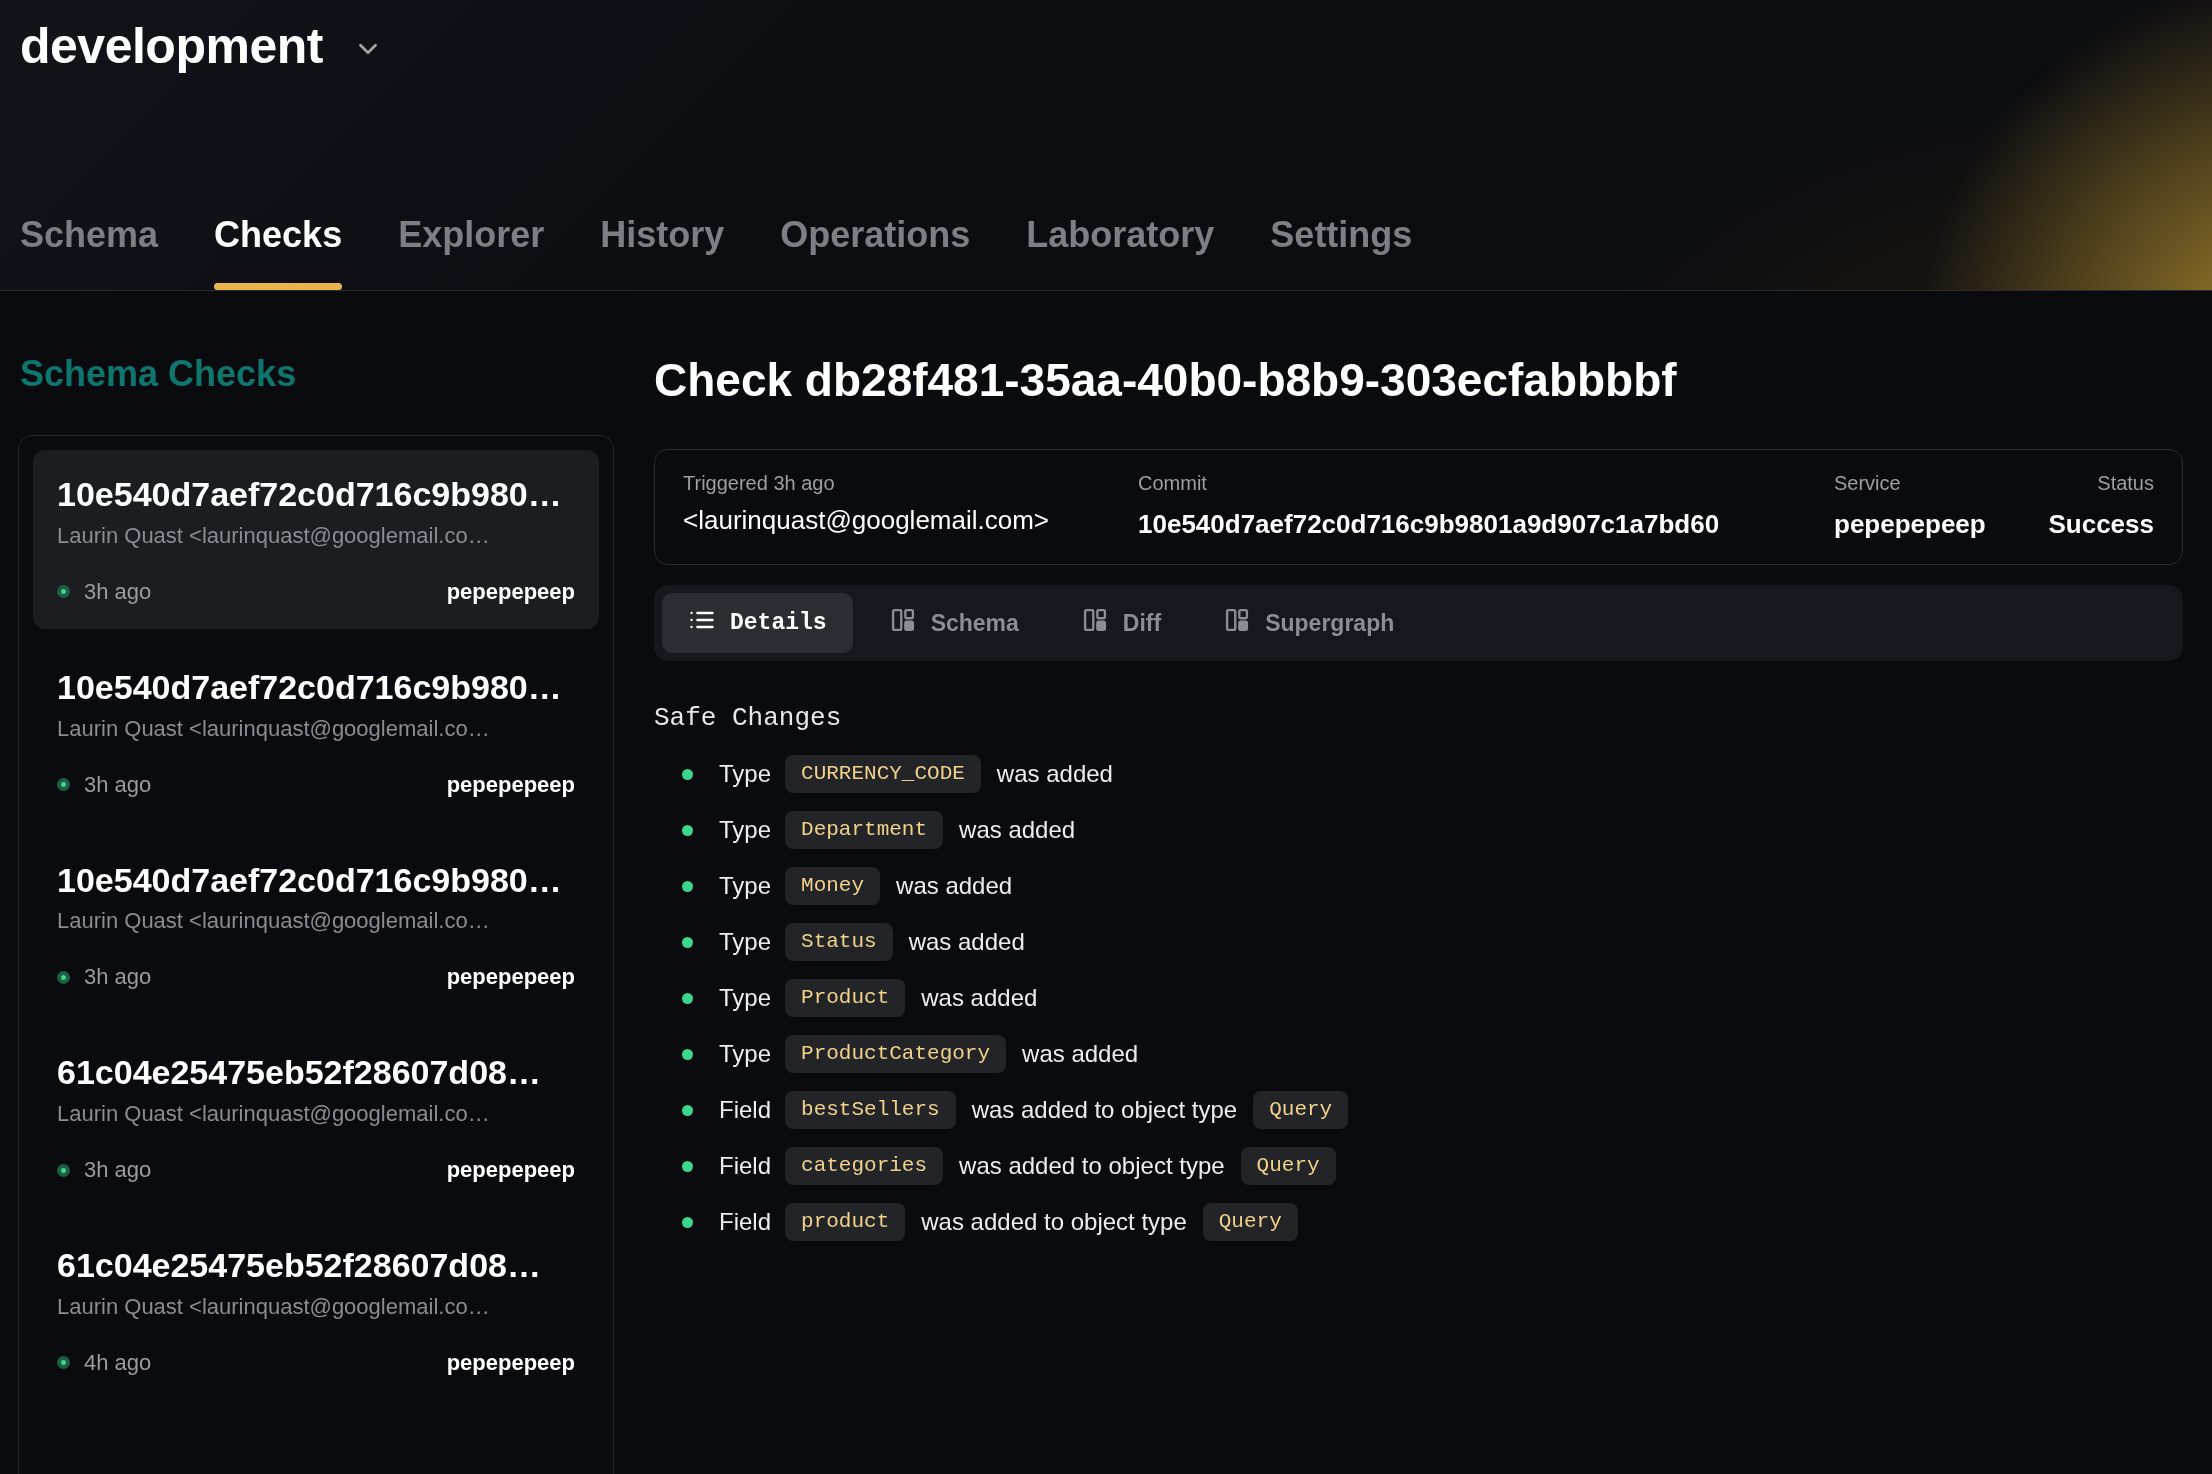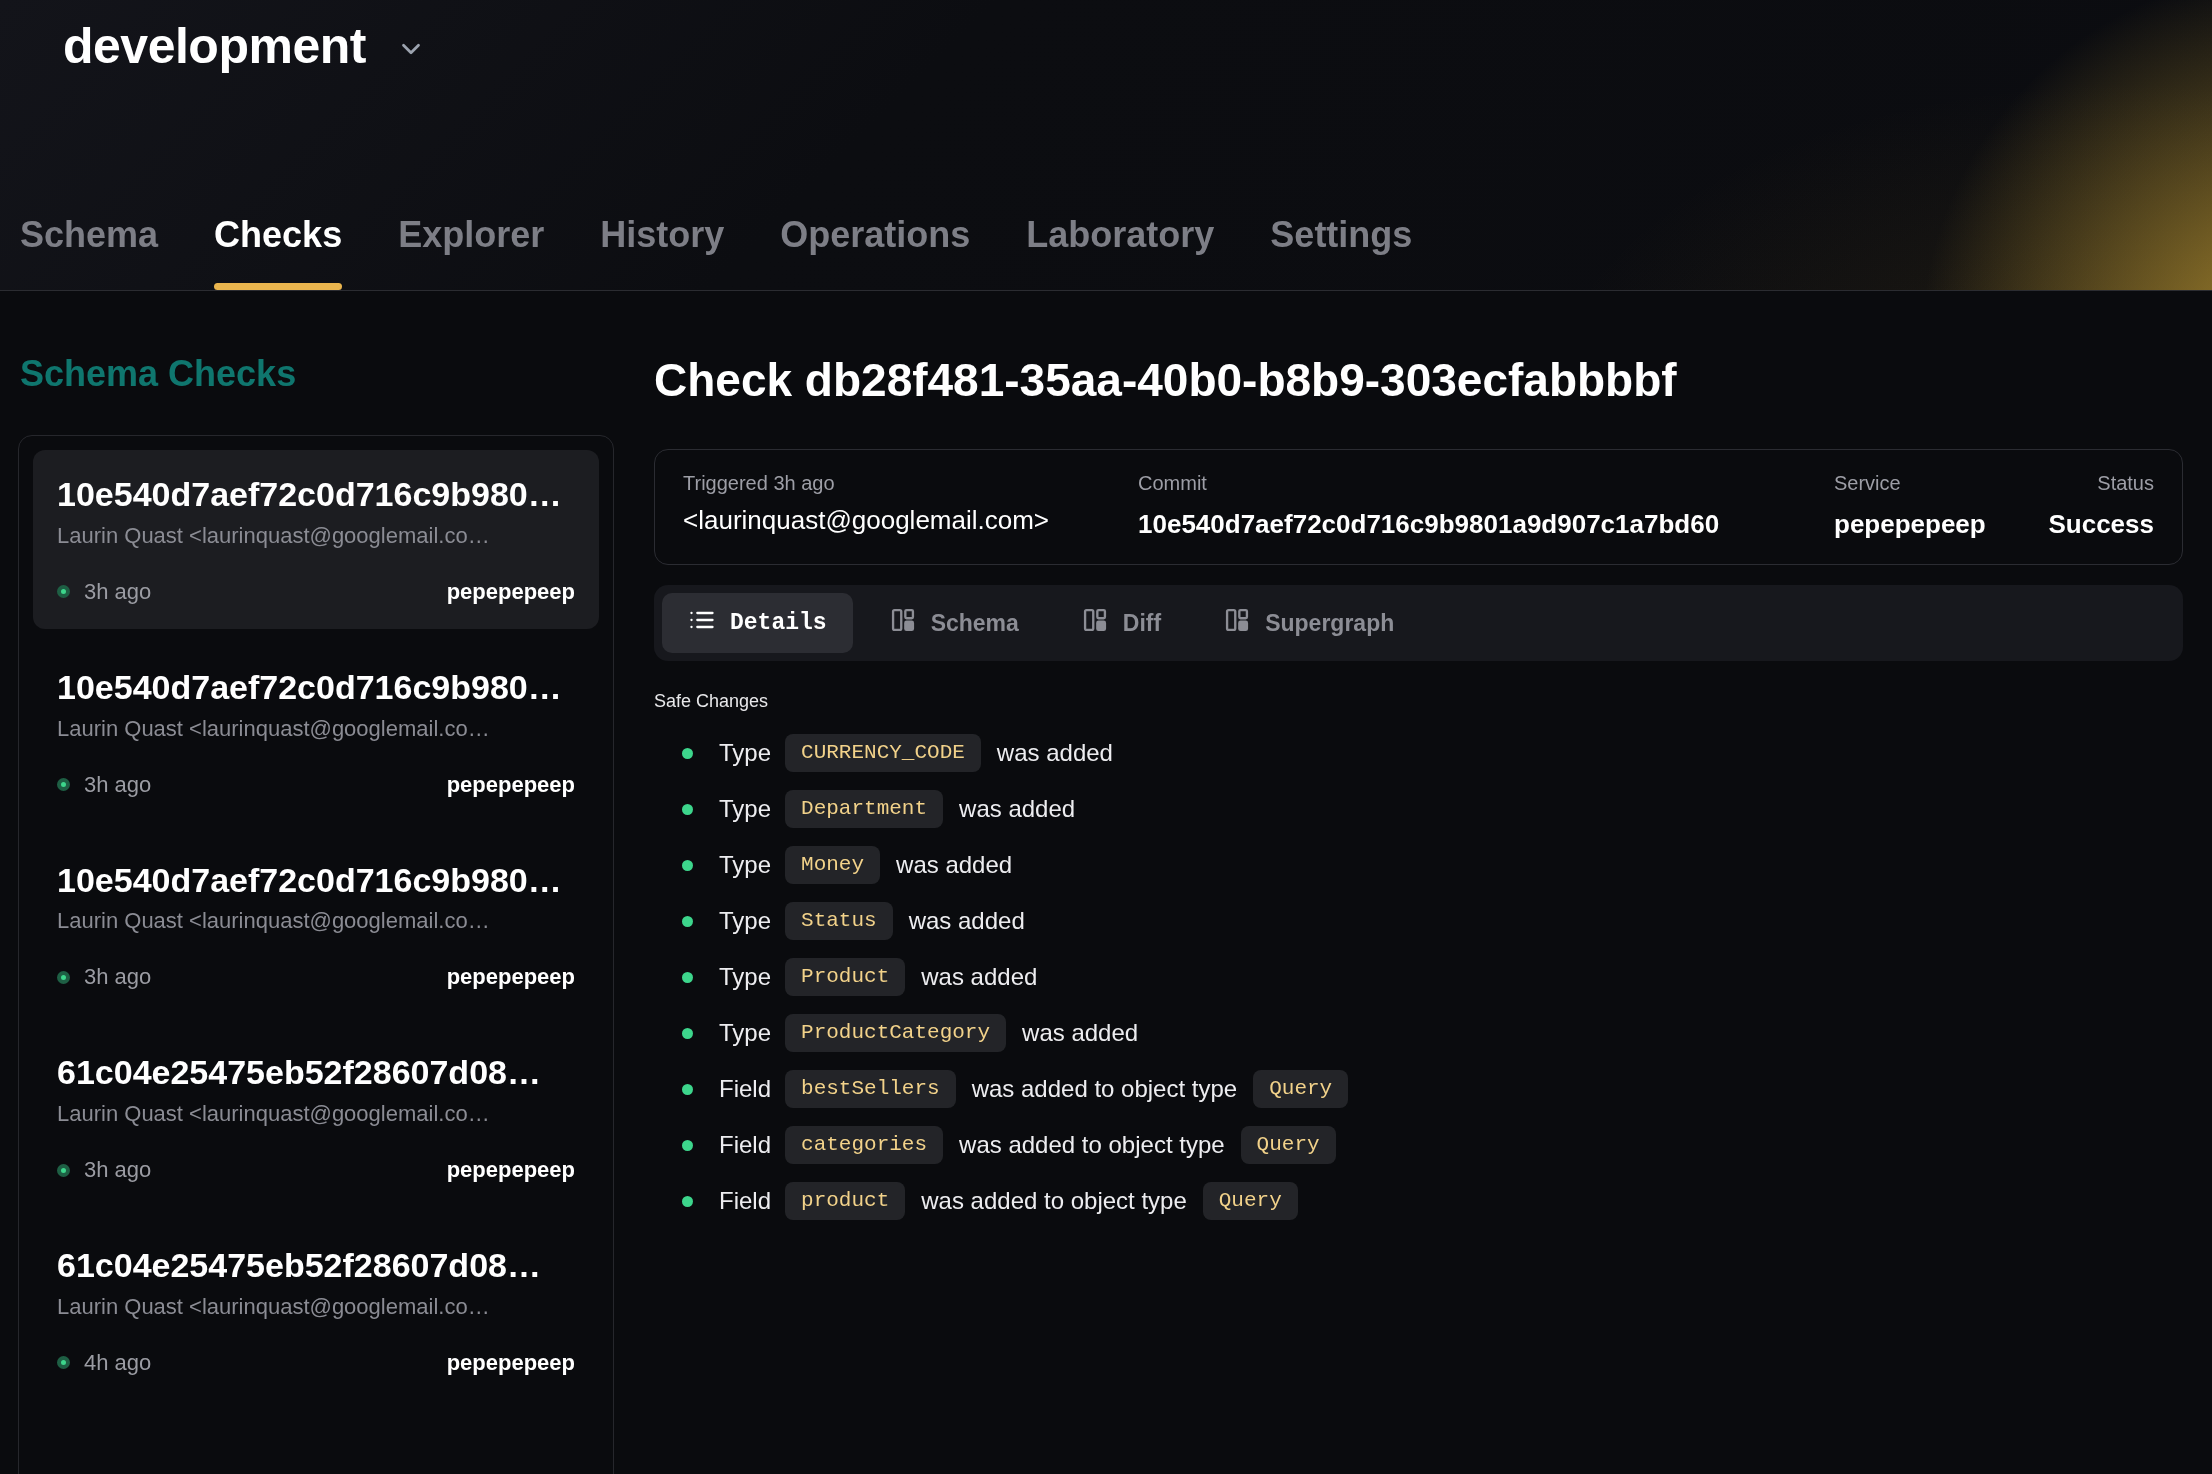--- a/index.html
+++ b/index.html
@@ -18,21 +18,21 @@
     border-bottom:1px solid #2b2c31;
     overflow:hidden;
   }
   .header::after {
     content:""; position:absolute; inset:0; pointer-events:none;
     background:
       radial-gradient(circle 520px at 2295px 345px, rgba(250,200,62,.62), rgba(250,200,62,0) 72%),
       radial-gradient(900px 520px at 2120px 420px, rgba(170,128,34,.14), rgba(170,128,34,0) 65%);
   }
   .header-inner { position:relative; z-index:1; padding:16px 30px 0 20px; }
-  .project-row { display:flex; align-items:center; gap:30px; cursor:pointer; width:max-content;margin-left:43px; }
+  .project-row { display:flex; align-items:center; gap:30px; cursor:pointer; width:max-content; }
   .project-name { font-size:50px; font-weight:800; letter-spacing:-0.5px; color:#fff; line-height:1.2; }
   .chevron { margin-top:10px; }
   .badge { margin-top:8px; font-size:20px; font-weight:700; letter-spacing:0.5px; color:#3dd68c; }
 
   .nav { position:absolute; z-index:1; bottom:0; left:20px; display:flex; gap:56px; }
   .nav-item {
     position:relative; font-size:36px; font-weight:600; color:#7d7e86;
     padding-bottom:34px; cursor:pointer; white-space:nowrap;
   }
   .nav-item.active { color:#ffffff; font-weight:700; }
@@ -89,21 +89,21 @@
     margin-top:20px; background:#17181d; border-radius:14px;
     padding:8px; display:flex; gap:10px; height:76px;
   }
   .tab {
     display:flex; align-items:center; gap:14px; padding:0 26px;
     border-radius:10px; color:#8c8d95; font-size:23px; font-weight:600; cursor:pointer;
   }
   .tab.active { background:#2c2d33; color:#fff;font-family:Liberation Mono, monospace; }
   .tab svg { flex-shrink:0; }
 
-  .section-title { margin-top:30px; font-size:18px; font-weight:500; color:#e8e8ea; }
+  .section-title { margin-top:42px; font-size:26px; font-weight:500; color:#e8e8ea;font-family:Liberation Mono, monospace; }
 
   .changes { list-style:none; margin:18px 0 0; padding:0 0 0 28px; }
   .change-row { display:flex; align-items:center; margin-bottom:10px; min-height:46px; }
   .bullet { width:11px; height:11px; border-radius:50%; background:#3dd68c; margin-right:26px; flex-shrink:0; }
   .kind, .suffix { font-size:24px; color:#ededf0; }
   .kind { margin-right:6px; }
   .suffix { margin:0 8px; }
   .chip {
     background:#232428; border-radius:8px; padding:7px 16px 8px;
     font-family:"Liberation Mono", monospace; font-size:21px; color:#f2d28a;

